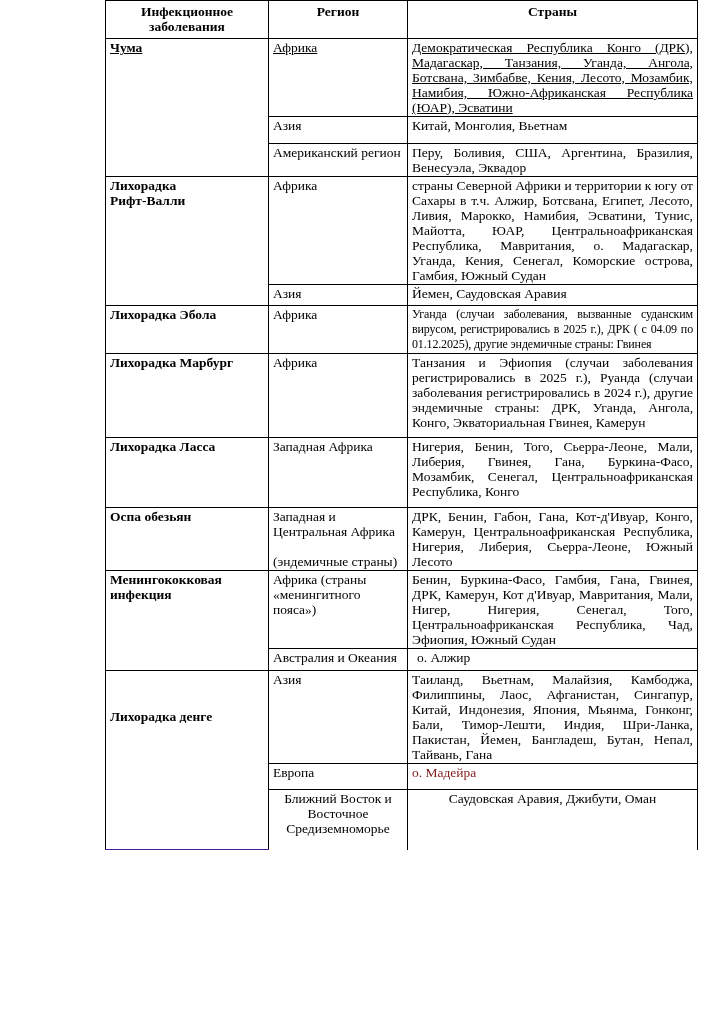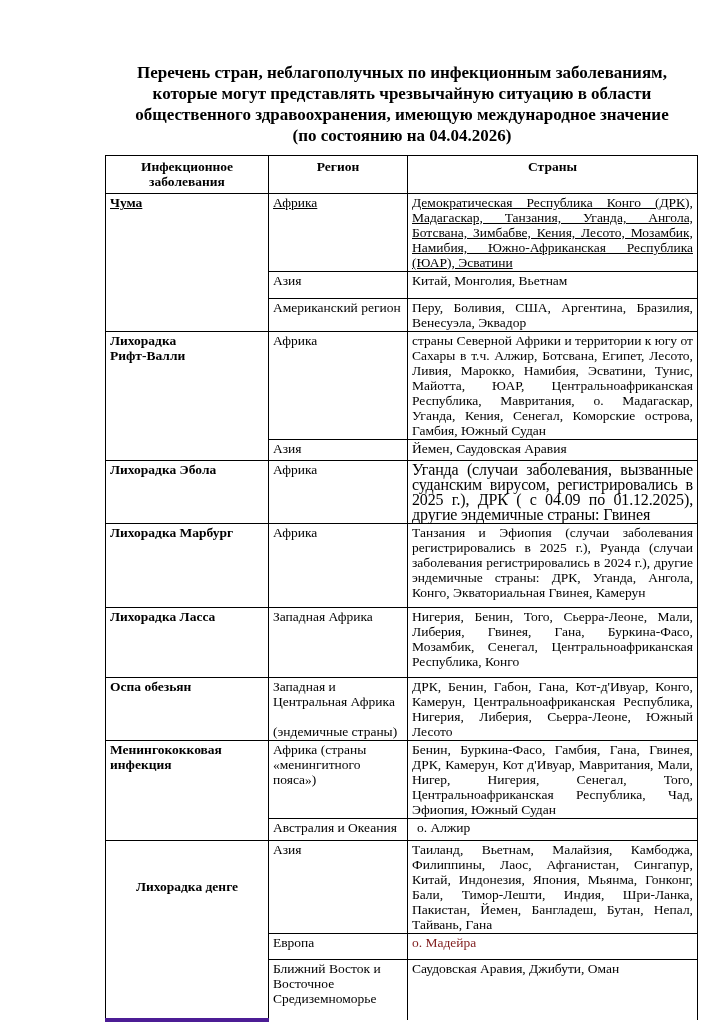--- a/index.html
+++ b/index.html
@@ -54,21 +54,21 @@
     font-weight: bold;
     white-space: pre-line;
   }
   td.region {
     white-space: pre-line;
   }
   td.countries {
     text-align: justify;
   }
   td.condensed {
-    font-size: 16px;
+    font-size: 12px;
     letter-spacing: -0.15px;
   }
   td.accent {
     color: #7f1d1d;
   }
   td.pad-top {
     padding-top: 38px;
   }
   td.fiji {
     padding-left: 9px;
@@ -84,35 +84,31 @@
   tr.rh84  { height: 84px; }
   tr.rh70  { height: 70px; }
   tr.rh62  { height: 62px; }
   tr.rh22  { height: 22px; }
   tr.rh91  { height: 91px; }
   tr.rh26  { height: 26px; }
   tr.rh60  { height: 60px; }
   
   tr.cut > td.region, tr.cut > td.countries {
     border-bottom: none;
+    text-align: center;
   }
   td.close-bottom {
-    border-bottom: 4px solid #4c1d95;
-    text-align: center;
+    border-bottom: 1px solid #4c1d95;
   }
 </style>
 </head>
 <body>
 
 <div class="page">
 
-  <div class="doc-title">Перечень стран, неблагополучных по инфекционным заболеваниям,
-которые могут представлять чрезвычайную ситуацию в области
-общественного здравоохранения, имеющую международное значение
-(по состоянию на 04.04.2026)</div>
 
   <table class="disease-table">
     <colgroup>
         <col class="c1">
         <col class="c2">
         <col class="c3">
       </colgroup>
     <thead>
       <tr class="rh38">
         <th>Инфекционное заболевания</th>

